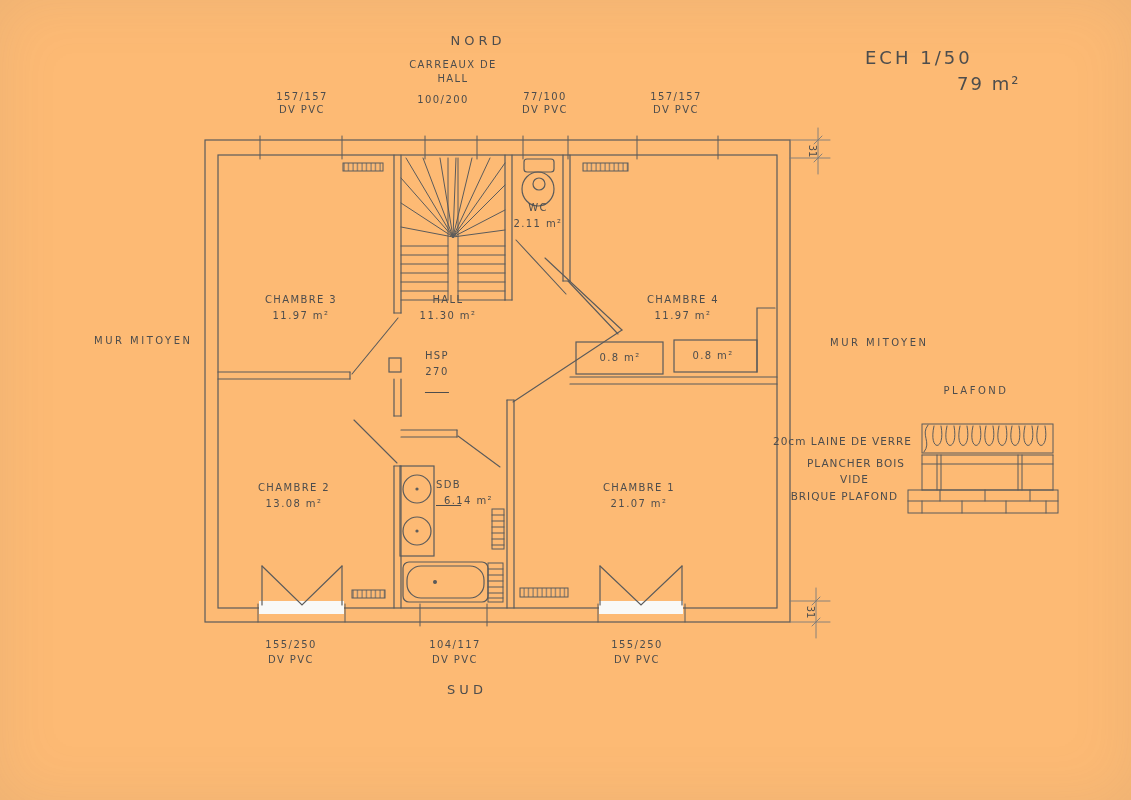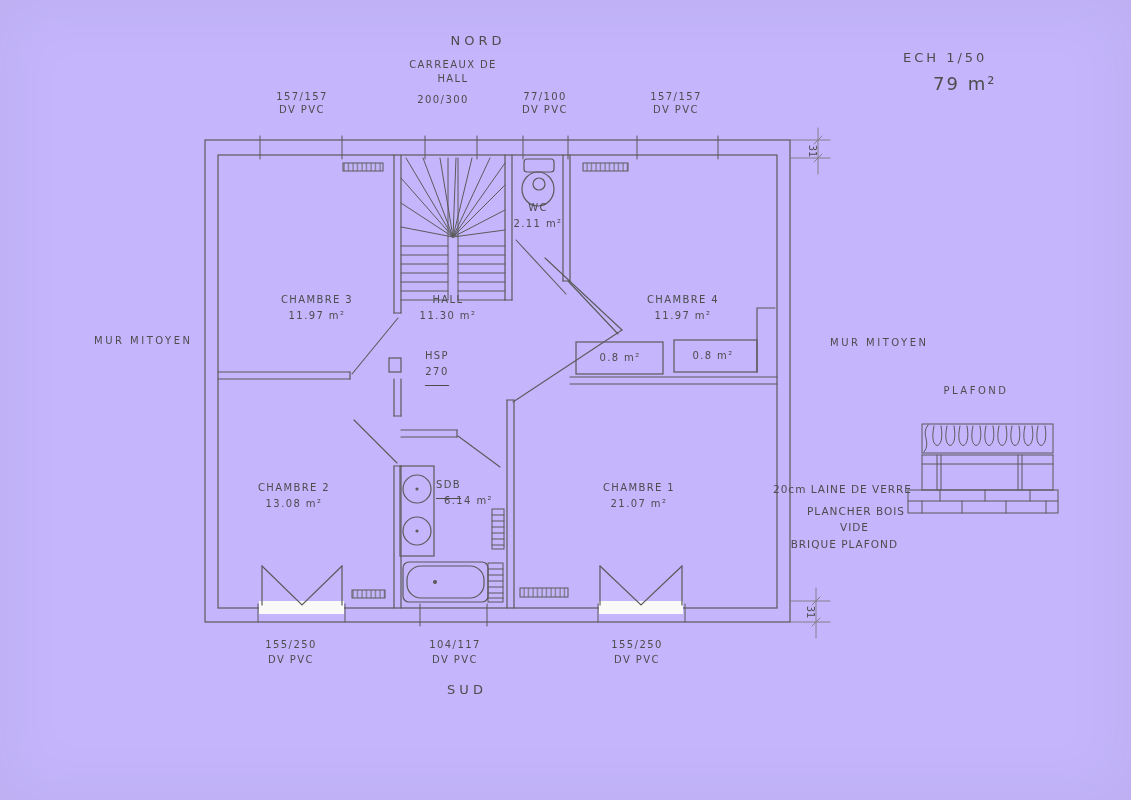--- a/index.html
+++ b/index.html
@@ -1,33 +1,33 @@
 <!DOCTYPE html>
 <html><head>
 <meta charset="utf-8">
 <style>
   html,body{margin:0;padding:0;background:#e9e9e7;}
   .paper{
     position:relative;width:1131px;height:800px;margin:0 auto;
-    background:#c4b5fd;overflow:hidden;
+    background:#fdba74;overflow:hidden;
     font-family:"DejaVu Sans", "Liberation Sans", sans-serif;
     box-shadow:inset 0 0 60px rgba(120,120,115,.12);
   }
   svg{position:absolute;left:0;top:0;}
   .lbl{
     position:absolute;color:#4d4d4d;font-size:10px;letter-spacing:1.4px;
     line-height:16px;white-space:nowrap;
   }
   .c{transform:translateX(-50%);text-align:center;}
   .r{text-align:right;}
   .compass{font-size:13px;letter-spacing:4px;}
   .big{font-size:18px;letter-spacing:2px;}
-  .u{border-bottom:1.3px solid #4d4d4d;padding-bottom:8px;}
+  .u{border-bottom:1.3px solid #4d4d4d;padding-bottom:15px;}
   .rot{transform:rotate(90deg);transform-origin:center;font-size:10px;letter-spacing:0;}
-  .plf{font-size:10.5px;letter-spacing:1px;margin-top:48px;}
+  .plf{font-size:10.5px;letter-spacing:1px;}
 </style>
 </head>
 <body>
 
 <div class="paper">
 
 <svg width="1131" height="800" viewBox="0 0 1131 800">
   <defs>
     <pattern id="hatch" width="4.5" height="10" patternUnits="userSpaceOnUse">
       <line x1="2" y1="0" x2="2" y2="10" stroke="#6a6a6a" stroke-width="1"></line>
@@ -254,42 +254,42 @@
   </g>
 </svg>
 
 <div class="lbl c compass" style="left:478px;top:33px">NORD</div>
 <div class="lbl c compass" style="left:467px;top:682px">SUD</div>
 
 <div class="lbl c" style="left:453px;top:58px;line-height:14px">
   <div>CARREAUX DE</div>
   <div>HALL</div>
 </div>
-<div class="lbl c" style="left:443px;top:92px">200/300</div>
+<div class="lbl c" style="left:443px;top:92px">100/200</div>
 
 <div class="lbl c" style="left:302px;top:90px;line-height:13px">
   <div>157/157</div>
   <div>DV PVC</div>
 </div>
 <div class="lbl c" style="left:545px;top:90px;line-height:13px">
   <div>77/100</div>
   <div>DV PVC</div>
 </div>
 <div class="lbl c" style="left:676px;top:90px;line-height:13px">
   <div>157/157</div>
   <div>DV PVC</div>
 </div>
 
-<div class="lbl" style="left:903px;top:50px;font-size:13px;letter-spacing:3px">ECH 1/50</div>
-<div class="lbl big" style="left:933px;top:76px">79 m²</div>
+<div class="lbl" style="left:865px;top:50px;font-size:18px;letter-spacing:3px">ECH 1/50</div>
+<div class="lbl big" style="left:957px;top:76px">79 m²</div>
 
 <div class="lbl" style="left:94px;top:333px;letter-spacing:2.5px">MUR MITOYEN</div>
 <div class="lbl" style="left:830px;top:335px;letter-spacing:2.5px">MUR MITOYEN</div>
 
-<div class="lbl c" style="left:317px;top:292px">
+<div class="lbl c" style="left:301px;top:292px">
   <div>CHAMBRE 3</div>
   <div>11.97 m²</div>
 </div>
 <div class="lbl c" style="left:448px;top:292px">
   <div>HALL</div>
   <div>11.30 m²</div>
 </div>
 <div class="lbl c" style="left:538px;top:200px">
   <div>WC</div>
   <div>2.11 m²</div>

